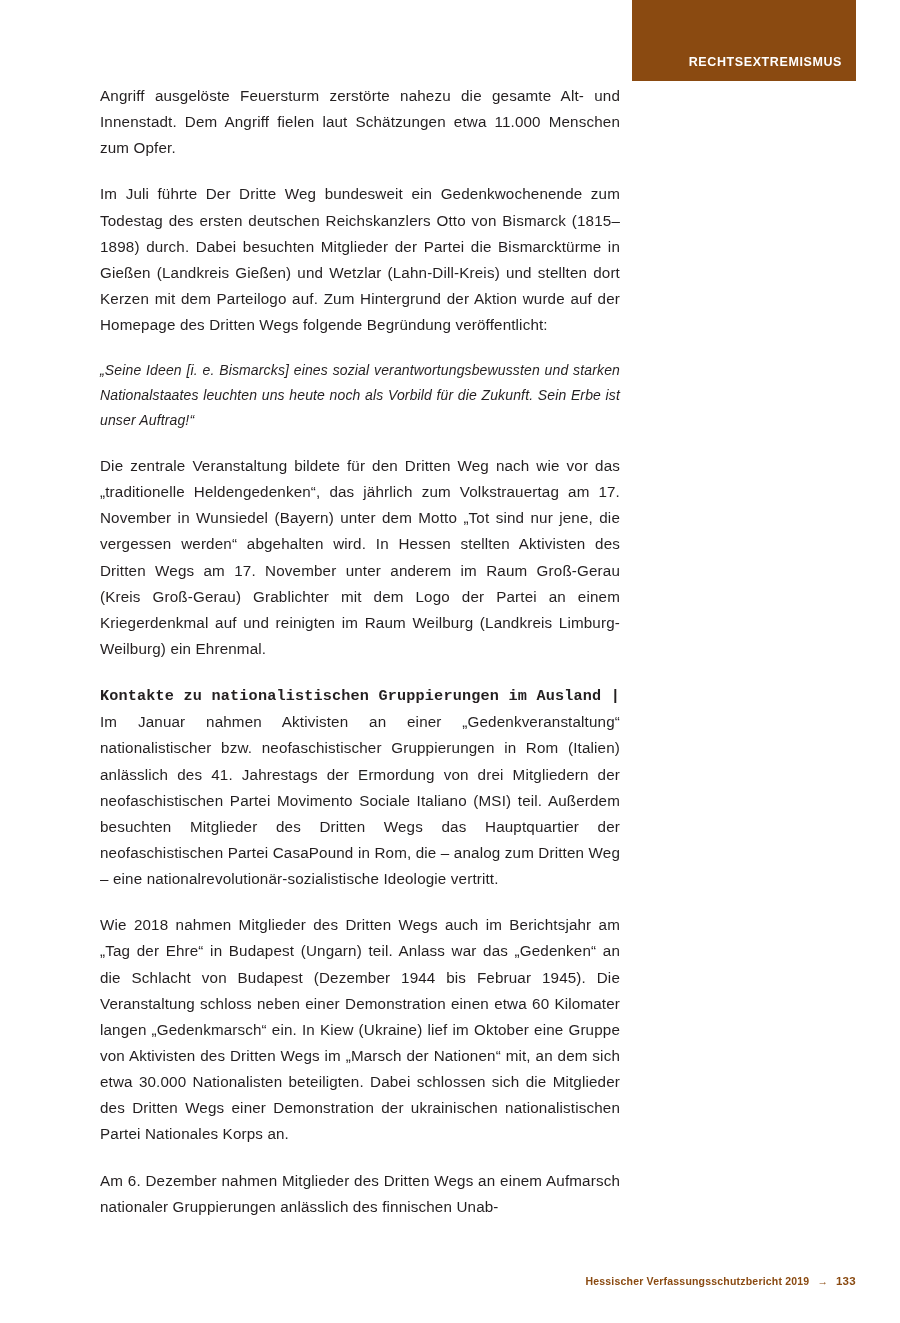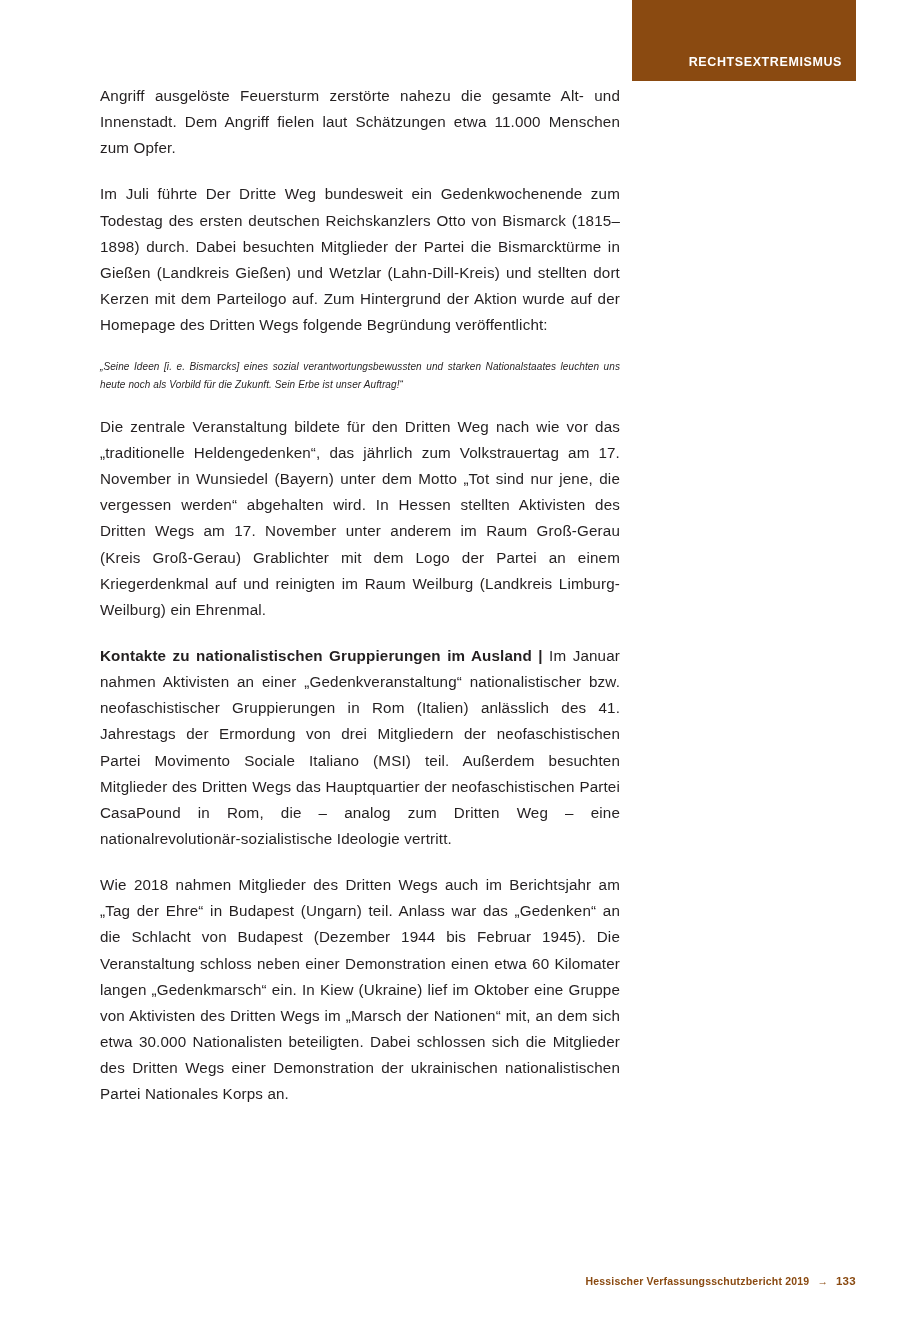--- a/index.html
+++ b/index.html
@@ -54,28 +54,29 @@
     text-align: justify;
     text-justify: inter-word;
     letter-spacing: 0.01em;
     color: #231f20;
   }
   p.last {
     margin-bottom: 0;
   }
   p.quote {
     font-style: italic;
-    font-size: 10px;
+    font-size: 14px;
     line-height: 1.78;
   }
   p.spaced-top {
     margin-top: 4px;
   }
   .lead-in {
     font-weight: bold;
+    font-family: Liberation Mono, monospace;
   }
   .footer {
     position: absolute;
     left: 0;
     right: 44px;
     bottom: 36px;
     display: flex;
     justify-content: flex-end;
     align-items: center;
     gap: 8px;
@@ -114,20 +115,21 @@
     <p class="spaced-top">Im Juli führte Der Dritte Weg bundesweit ein Gedenkwochenende zum Todestag des ersten deutschen Reichskanzlers Otto von Bismarck (1815–1898) durch. Dabei besuchten Mitglieder der Partei die Bismarcktürme in Gießen (Landkreis Gießen) und Wetzlar (Lahn-Dill-Kreis) und stellten dort Kerzen mit dem Parteilogo auf. Zum Hintergrund der Aktion wurde auf der Homepage des Dritten Wegs folgende Begründung veröffentlicht:</p>
 
     <p class="quote">„Seine Ideen [i. e. Bismarcks] eines sozial verantwortungsbewussten und starken Nationalstaates leuchten uns heute noch als Vorbild für die Zukunft. Sein Erbe ist unser Auftrag!“</p>
 
     <p>Die zentrale Veranstaltung bildete für den Dritten Weg nach wie vor das „traditionelle Heldengedenken“, das jährlich zum Volkstrauertag am 17. November in Wunsiedel (Bayern) unter dem Motto „Tot sind nur jene, die vergessen werden“ abgehalten wird. In Hessen stellten Aktivisten des Dritten Wegs am 17. November unter anderem im Raum Groß-Gerau (Kreis Groß-Gerau) Grablichter mit dem Logo der Partei an einem Kriegerdenkmal auf und reinigten im Raum Weilburg (Landkreis Limburg-Weilburg) ein Ehrenmal.</p>
 
     <p><span class="lead-in">Kontakte zu nationalistischen Gruppierungen im Ausland | </span><span>Im Januar nahmen Aktivisten an einer „Gedenkveranstaltung“ nationalistischer bzw. neofaschistischer Gruppierungen in Rom (Italien) anlässlich des 41. Jahrestags der Ermordung von drei Mitgliedern der neofaschistischen Partei Movimento Sociale Italiano (MSI) teil. Außerdem besuchten Mitglieder des Dritten Wegs das Hauptquartier der neofaschistischen Partei CasaPound in Rom, die – analog zum Dritten Weg – eine nationalrevolutionär-sozialistische Ideologie vertritt.</span></p>
 
     <p>Wie 2018 nahmen Mitglieder des Dritten Wegs auch im Berichtsjahr am „Tag der Ehre“ in Budapest (Ungarn) teil. Anlass war das „Gedenken“ an die Schlacht von Budapest (Dezember 1944 bis Februar 1945). Die Veranstaltung schloss neben einer Demonstration einen etwa 60 Kilomater langen „Gedenkmarsch“ ein. In Kiew (Ukraine) lief im Oktober eine Gruppe von Aktivisten des Dritten Wegs im „Marsch der Nationen“ mit, an dem sich etwa 30.000 Nationalisten beteiligten. Dabei schlossen sich die Mitglieder des Dritten Wegs einer Demonstration der ukrainischen nationalistischen Partei Nationales Korps an.</p>
 
+    <p class="last">Am 6. Dezember nahmen Mitglieder des Dritten Wegs an einem Aufmarsch nationaler Gruppierungen anlässlich des finnischen Unab-</p>
 
   </div>
 
   <div class="footer">
     <span class="footer-text">Hessischer Verfassungsschutzbericht 2019</span>
     <span class="footer-arrow">→</span>
     <span class="footer-page">133</span>
   </div>
 
 </div>

